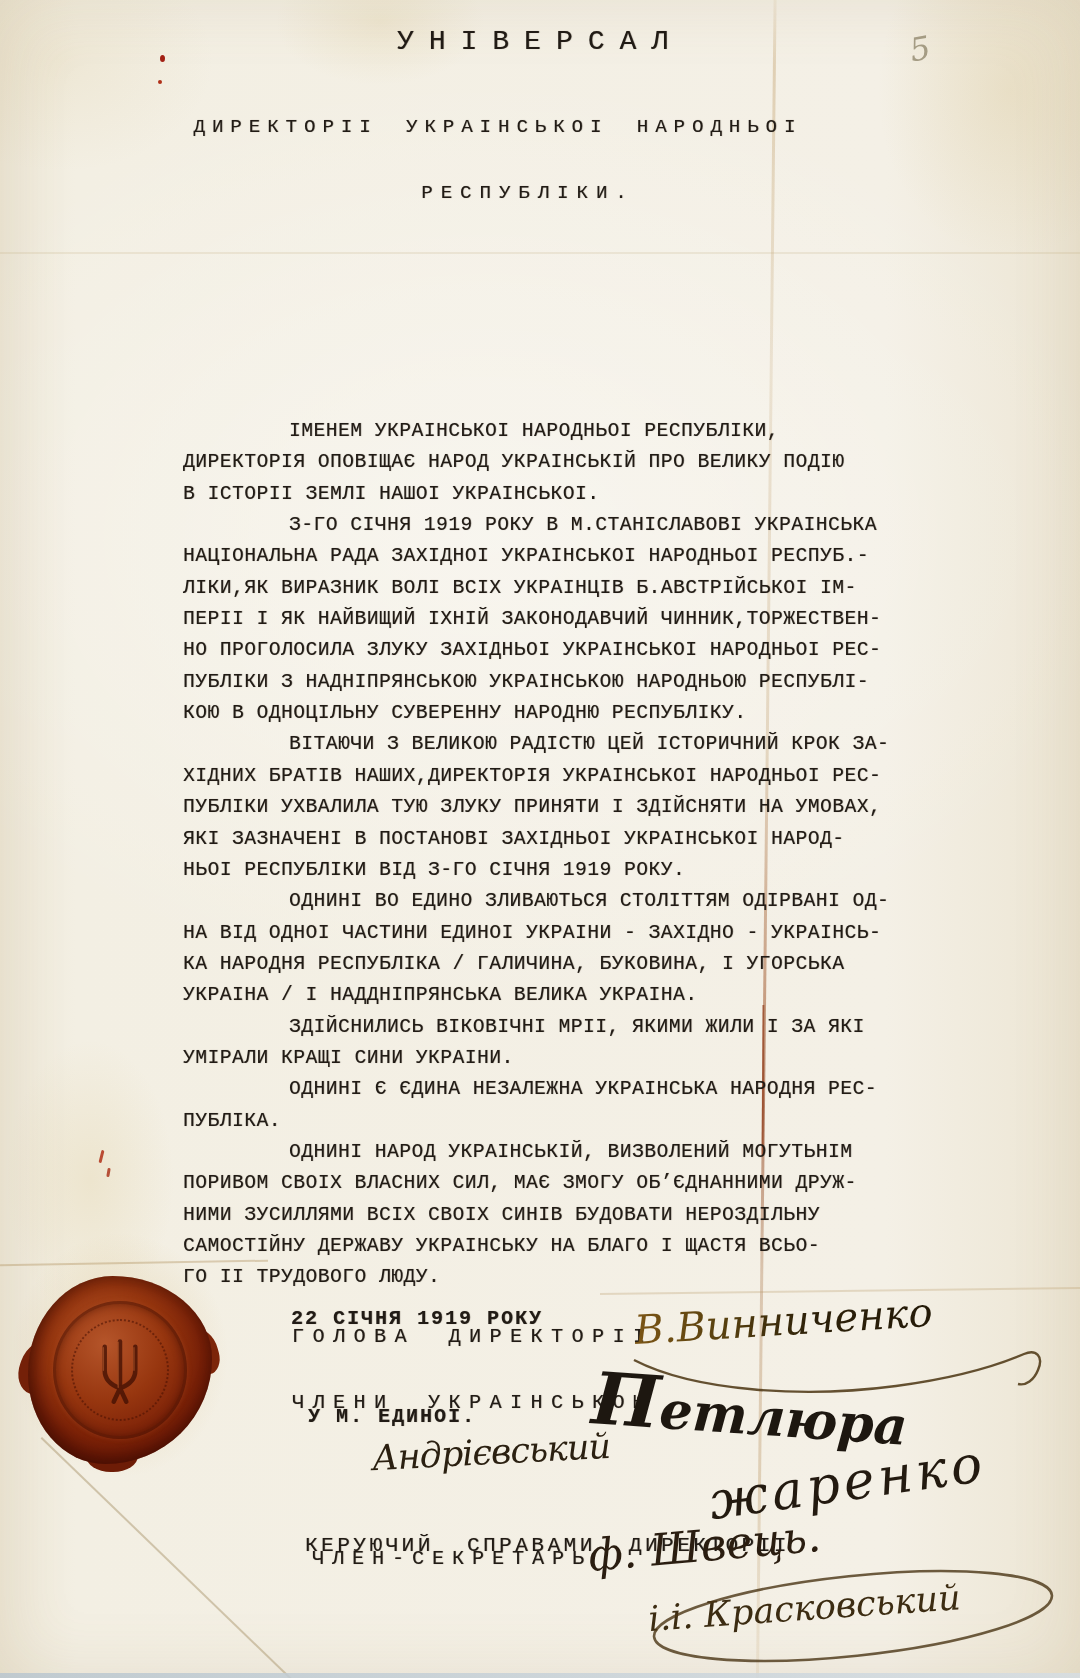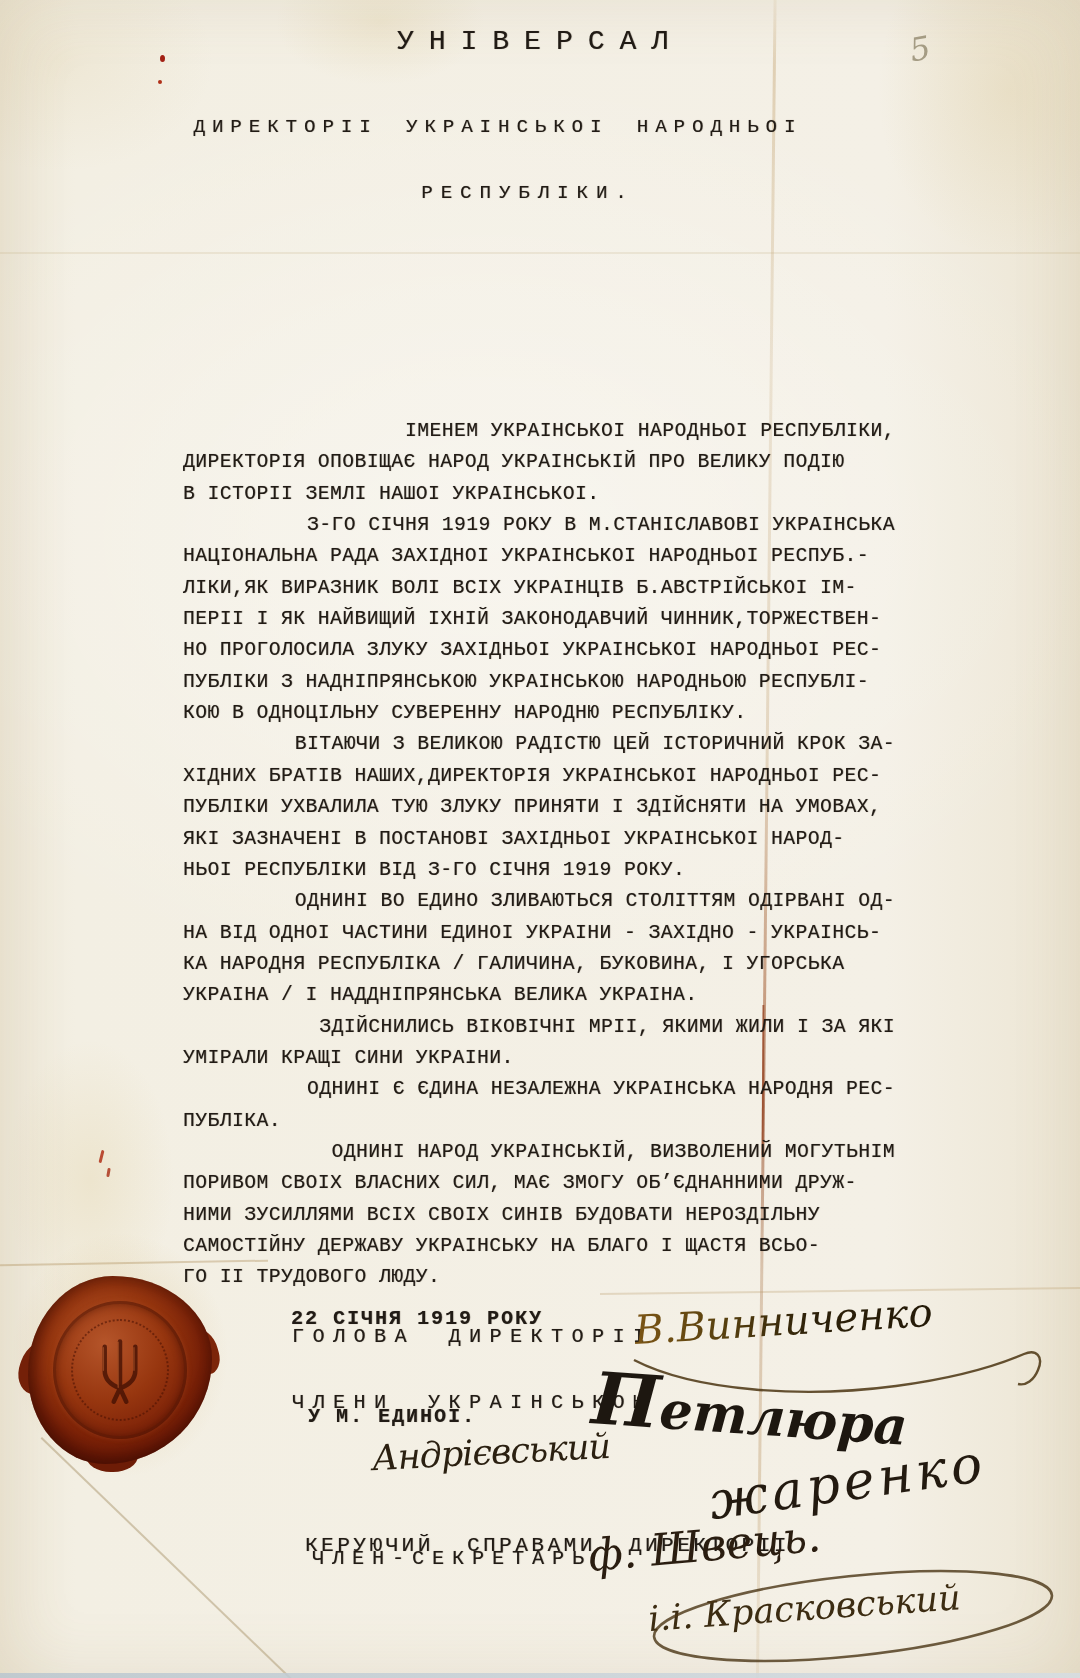--- a/index.html
+++ b/index.html
@@ -26,21 +26,21 @@
     white-space:pre;
   }
   .abs{position:absolute;}
   
   .title1{top:26px;left:0;width:1080px;text-align:center;font-size:28px;letter-spacing:15px;word-spacing:4px;}
   .title2{top:116px;left:-42px;width:1080px;text-align:center;font-size:19px;letter-spacing:7px;word-spacing:10px;}
   .title3{top:182px;left:-12px;width:1080px;text-align:center;font-size:19px;letter-spacing:8px;}
   
   .body-text{top:322px;left:183px;width:712px;font-size:19.5px;line-height:31.35px;letter-spacing:0.55px;}
   .body-text .bline{height:31.35px;}
-  .body-text .indent{padding-left:106px;text-align:right;}
+  .body-text .indent{padding-left:106px;}
   
   .dateline{top:1238px;left:291px;font-size:20px;line-height:32.5px;letter-spacing:2px;font-weight:bold;}
   .dateline .d2{padding-left:17px;}
   
   .lbl{font-size:20px;}
   .lbl-holova{top:1325px;left:292px;letter-spacing:8.5px;word-spacing:13px;}
   .lbl-chleny{top:1391px;left:292px;letter-spacing:8.5px;word-spacing:13px;}
   .lbl-sekretar{top:1547px;left:312px;letter-spacing:8px;}
   .lbl-keruyuchyi{top:1534px;left:305px;font-size:21px;letter-spacing:3.5px;word-spacing:17px;}
   

